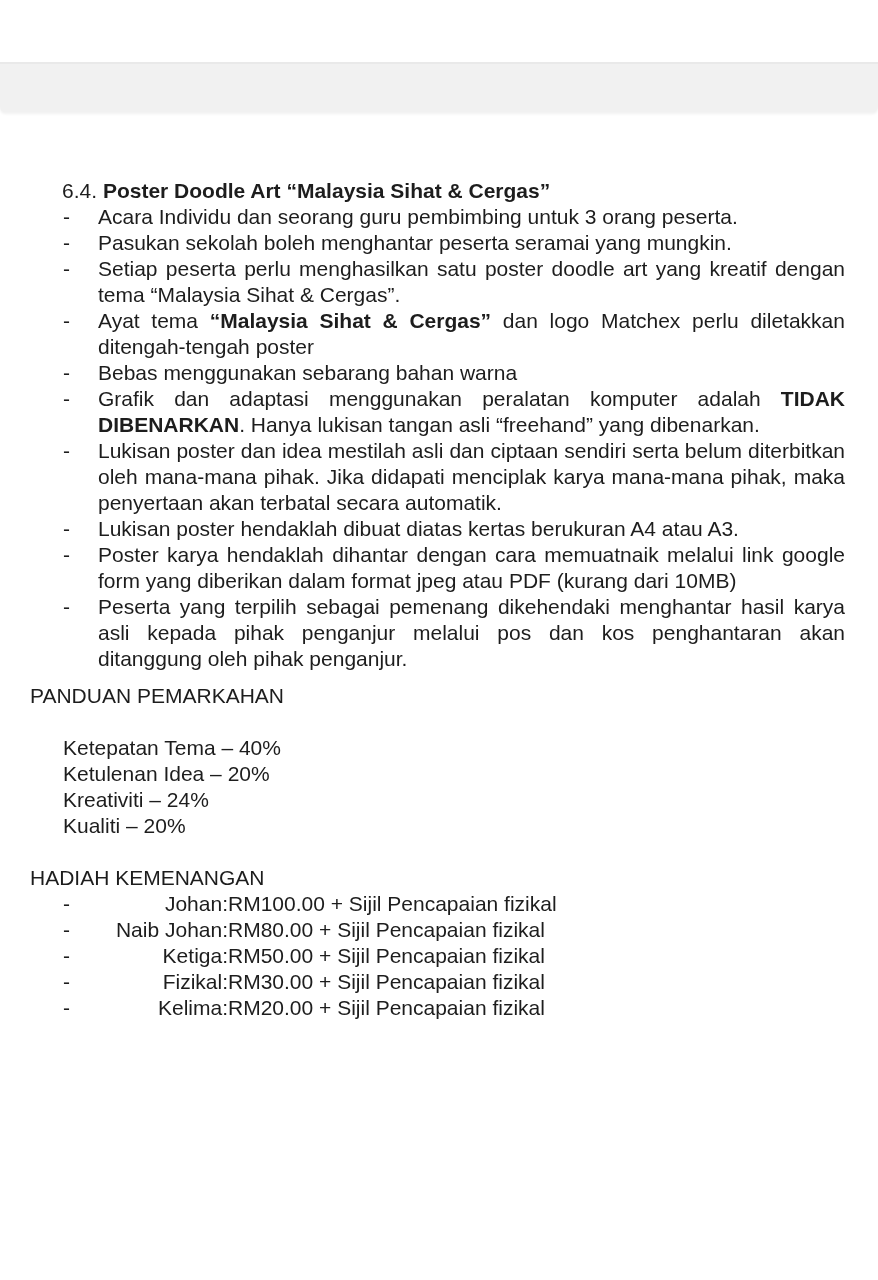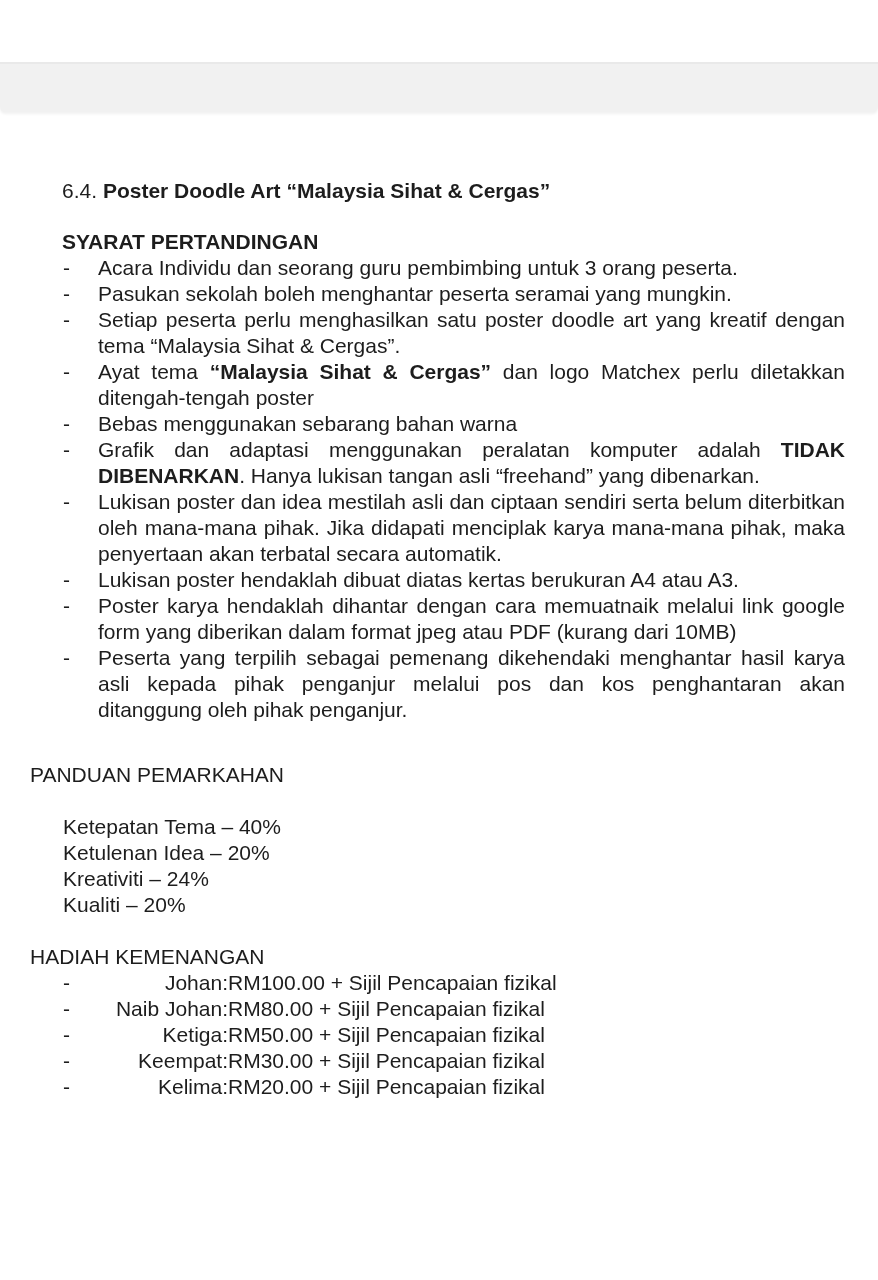--- a/index.html
+++ b/index.html
@@ -58,21 +58,21 @@
   .li .dash {
     flex: 0 0 35px;
     padding-left: 1px;
   }
   .li .li-text {
     flex: 1 1 auto;
     text-align: justify;
     text-align-last: left;
   }
   .li .li-text .seg-b { font-weight: 700; }
-  .panduan-heading { margin-top: 39px; }
+  .panduan-heading { margin-top: 11px; }
   .criteria-list {
     margin-left: 33px;
     margin-top: 26px;
   }
   .hadiah-heading { margin-top: 26px; }
   .prize-list { margin-left: 32px; }
   .prize-row { display: flex; }
   .prize-row .dash { flex: 0 0 35px; padding-left: 1px; }
   .prize-row .prize-label { flex: 0 0 130px; text-align: right; }
   .prize-row .prize-value { flex: 1 1 auto; }
@@ -90,21 +90,20 @@
 <div class="top-white-strip"></div>
 <div class="sep-hairline"></div>
 <div class="header-band"></div>
 
 <div class="content">
 
   <div class="doc-title">
     <span class="num">6.4. </span><span class="ttl">Poster Doodle Art “Malaysia Sihat &amp; Cergas”</span>
   </div>
 
-  <div class="section-heading-bold">SYARAT PERTANDINGAN</div>
 
   <div class="dash-list">
     <div class="li">
       <span class="dash">-</span>
       <div class="li-text"><span class="seg-r">Acara Individu dan seorang guru pembimbing untuk 3 orang peserta.</span></div>
     </div>
     <div class="li">
       <span class="dash">-</span>
       <div class="li-text"><span class="seg-r">Pasukan sekolah boleh menghantar peserta seramai yang mungkin.</span></div>
     </div>
@@ -164,21 +163,21 @@
       <span class="prize-label">Naib Johan:</span>
       <span class="prize-value">RM80.00 + Sijil Pencapaian fizikal</span>
     </div>
     <div class="prize-row">
       <span class="dash">-</span>
       <span class="prize-label">Ketiga:</span>
       <span class="prize-value">RM50.00 + Sijil Pencapaian fizikal</span>
     </div>
     <div class="prize-row">
       <span class="dash">-</span>
-      <span class="prize-label">Keempat:</span>
+      <span class="prize-label">Fizikal:</span>
       <span class="prize-value">RM30.00 + Sijil Pencapaian fizikal</span>
     </div>
     <div class="prize-row">
       <span class="dash">-</span>
       <span class="prize-label">Kelima:</span>
       <span class="prize-value">RM20.00 + Sijil Pencapaian fizikal</span>
     </div>
   </div>
 
 

